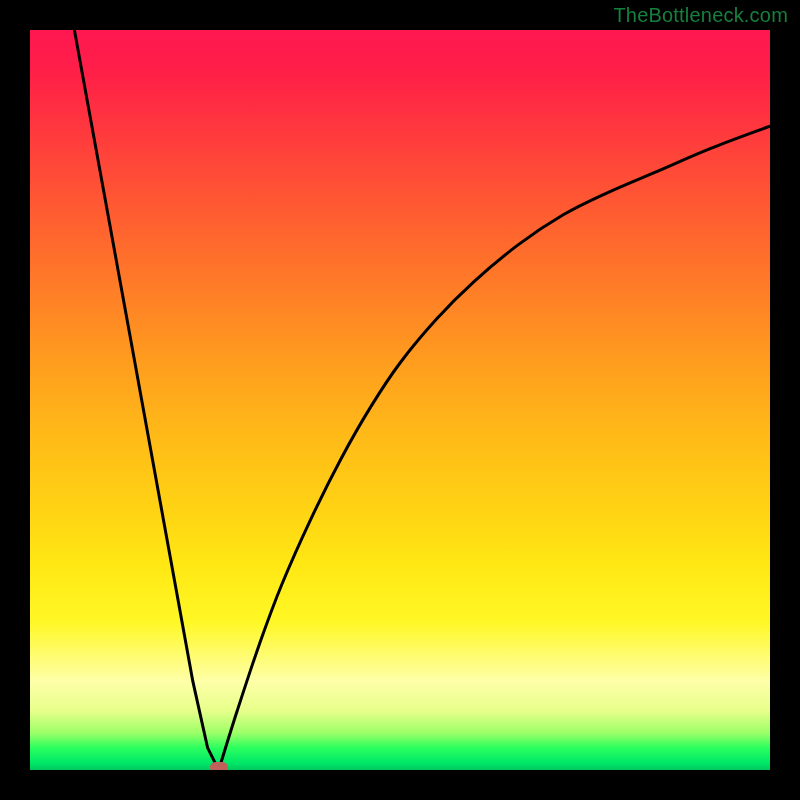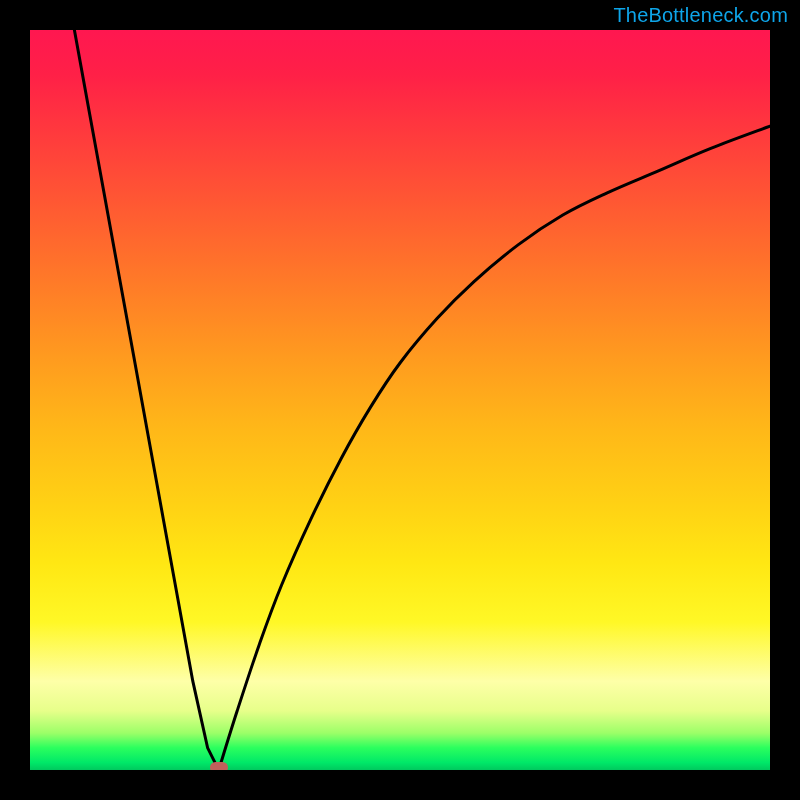--- a/index.html
+++ b/index.html
@@ -49,21 +49,21 @@
     position: absolute;
     width: 18px;
     height: 11px;
     background: #c0605b;
     border-radius: 6px;
   }
   .watermark {
     position: absolute;
     top: 4px;
     right: 12px;
-    color: #0ea5e9;
+    color: #15803d;
     font-size: 20px;
     font-weight: 500;
     letter-spacing: 0.2px;
     user-select: none;
   }
   svg.curve {
     position: absolute;
     left: 0;
     top: 0;
     width: 740px;

